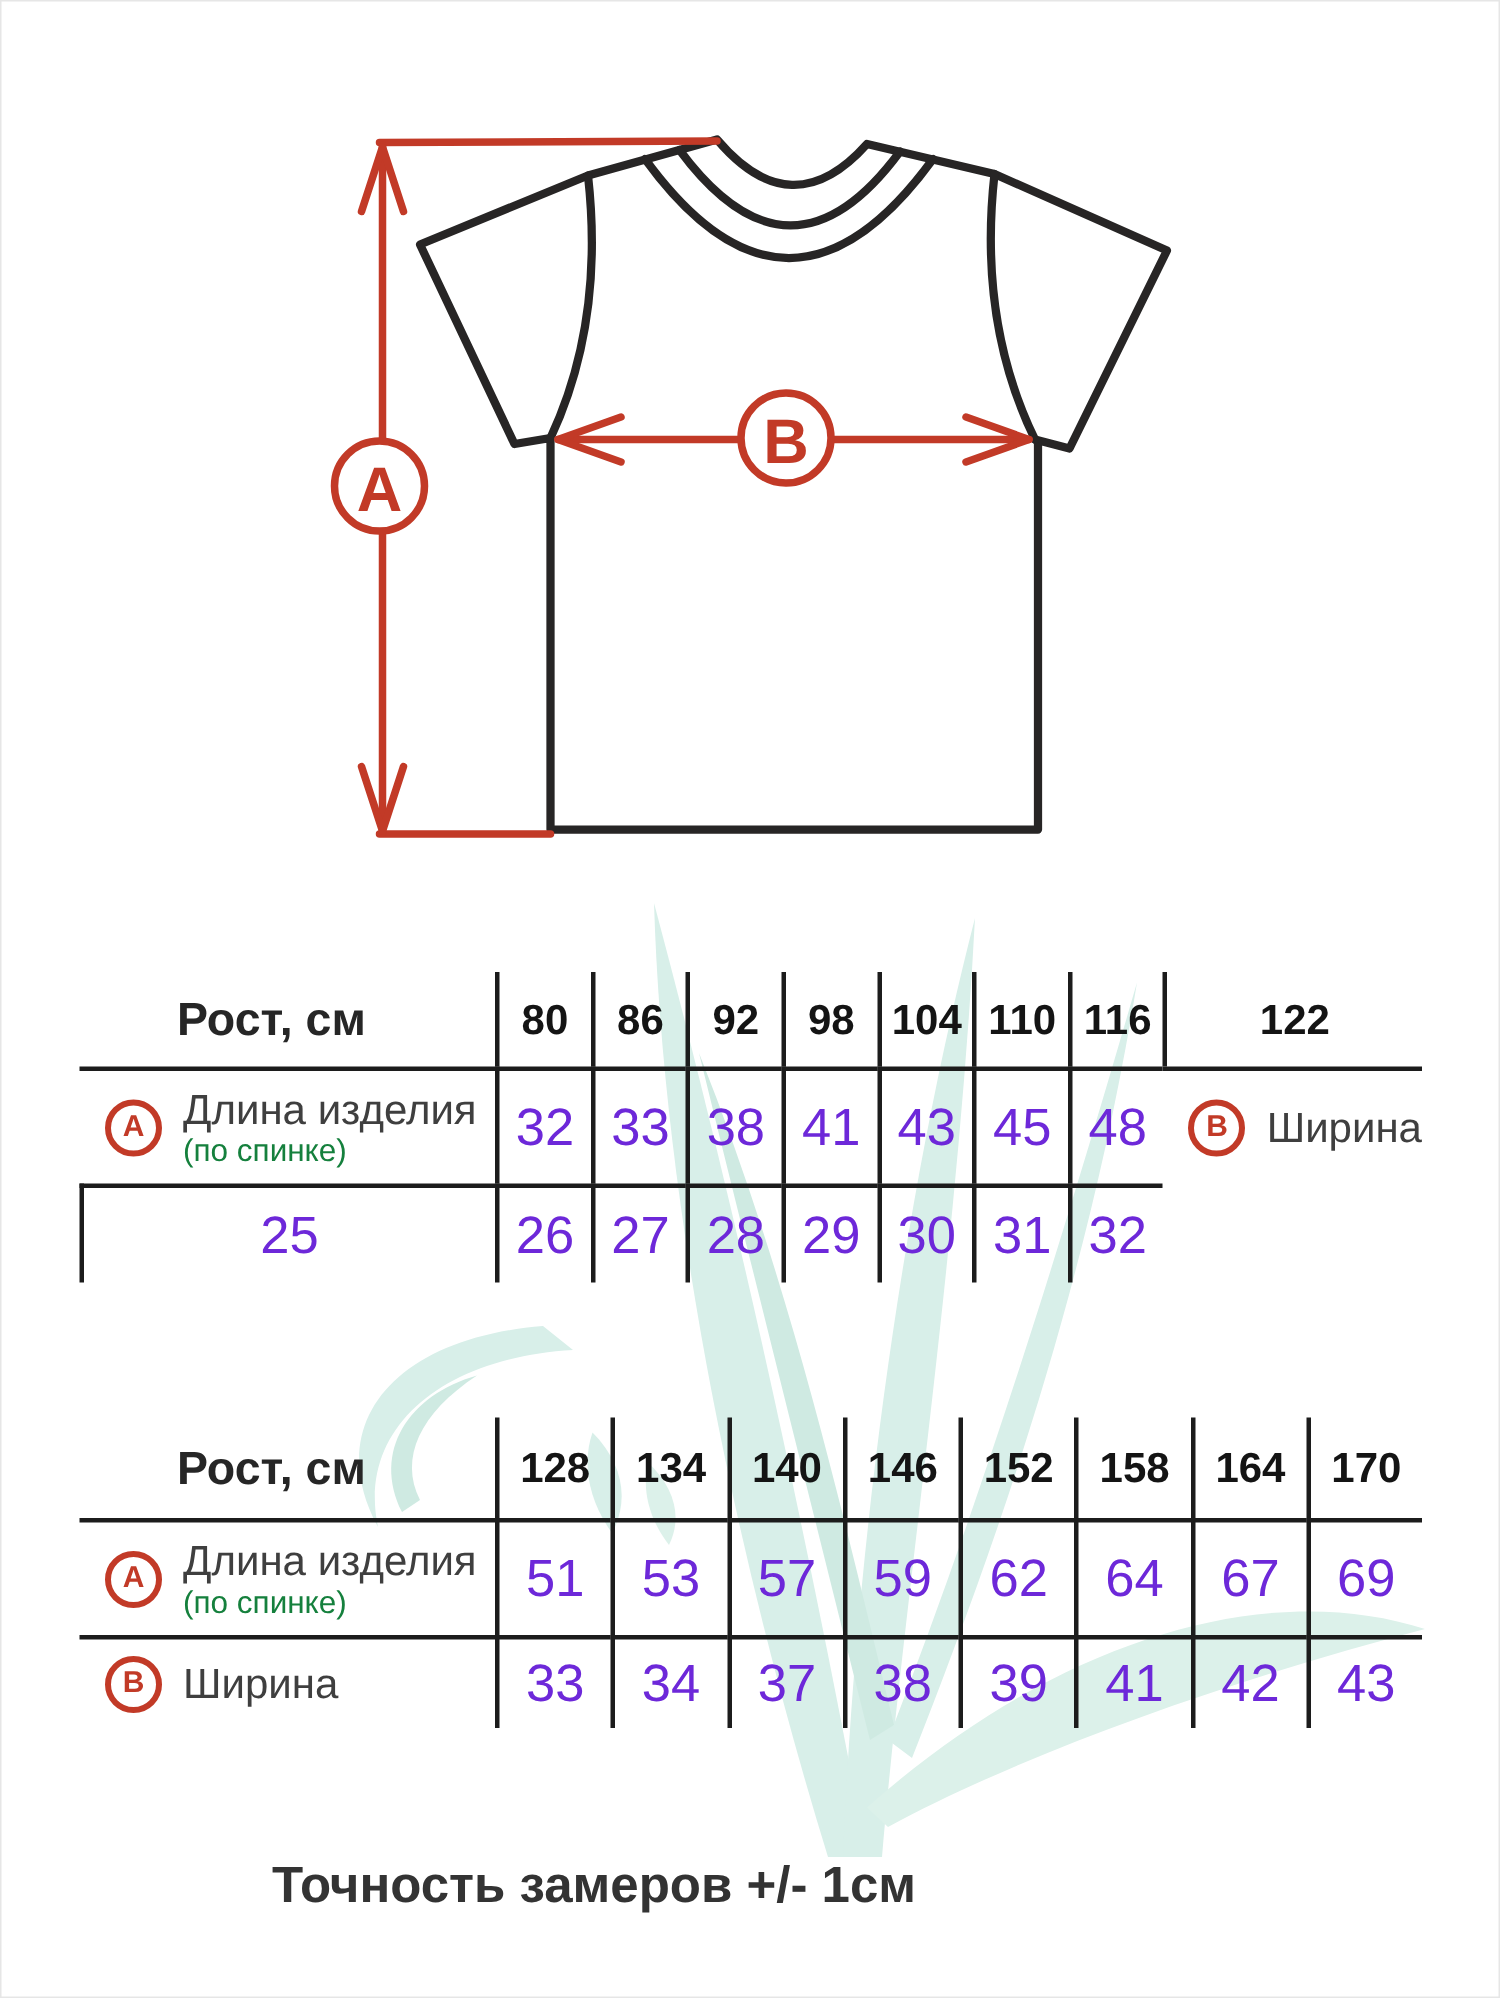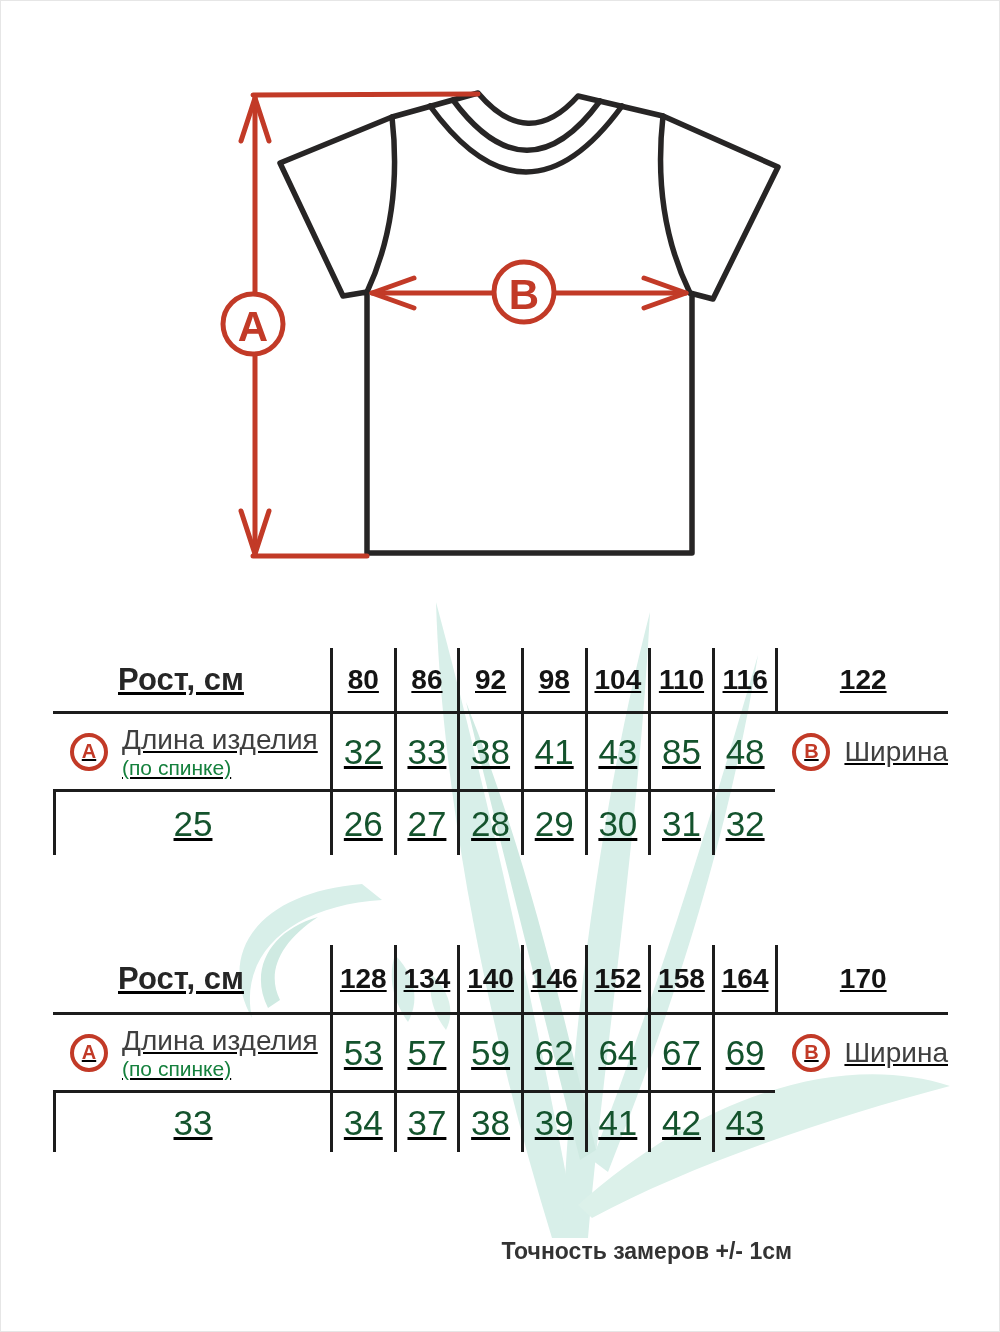--- a/index.html
+++ b/index.html
@@ -6,40 +6,39 @@
   .page{
     position:relative;width:1000px;height:1332px;background:#ffffff;overflow:hidden;
     font-family:"Liberation Sans", sans-serif;outline:1px solid #e6e6e6;outline-offset:-1px;
   }
   svg{display:block;}
   .watermark{position:absolute;left:0;top:0;z-index:0;}
   .diagram{position:absolute;left:0;top:0;z-index:2;}
   .size-table{
     position:absolute;left:53px;width:895px;display:grid;z-index:2;
     grid-template-columns:277px repeat(8,1fr);
-    text-decoration:underline;
   }
   .t1{top:648px;grid-template-rows:63px 78px 66px;}
   .t2{top:945px;grid-template-rows:67px 78px 62px;}
   .cell{display:flex;align-items:center;justify-content:center;}
   .hl{justify-content:flex-start;padding-left:65px;font-weight:bold;font-size:31px;color:#262626;}
   .hc{border-left:3px solid #1c1c1c;font-weight:bold;font-size:28px;color:#141414;}
   .rl{border-top:3px solid #1c1c1c;justify-content:flex-start;}
-  .vc{border-left:3px solid #1c1c1c;border-top:3px solid #1c1c1c;font-size:35px;color:#14532d;}
+  .vc{border-left:3px solid #1c1c1c;border-top:3px solid #1c1c1c;font-size:35px;color:#6d28d9;}
   .badge{
     flex:0 0 auto;width:30px;height:30px;margin-left:17px;margin-right:14px;
     border:4px solid #c23a27;border-radius:50%;display:flex;align-items:center;justify-content:center;
     color:#c23a27;font-weight:bold;font-size:20px;background:transparent;
   }
   .lblstack{display:flex;flex-direction:column;justify-content:space-between;}
   .lbl{font-size:28px;color:#3f3f3f;line-height:32px;}
   .sublbl{font-size:21px;color:#15803d;line-height:24px;}
   .footnote{
-    position:absolute;left:0;top:1238px;width:792px;text-align:right;z-index:2;
-    font-weight:bold;font-size:23px;color:#333333;
+    position:absolute;left:0;top:1238px;width:792px;text-align:center;z-index:2;
+    font-weight:bold;font-size:34px;color:#333333;
   }
 </style>
 </head>
 <body>
 
 <div class="page">
 
   <svg class="watermark" width="1000" height="1332" viewBox="0 0 1000 1332" aria-hidden="true">
     <g fill="#d8efe9">
       <path d="M552,1238 C488,1030 442,800 436,602 C497,830 543,1050 578,1238 Z"></path>
@@ -104,21 +103,21 @@
       <span class="lblstack">
         <span class="lbl">Длина изделия</span>
         <span class="sublbl">(по спинке)</span>
       </span>
     </div>
     <div class="cell vc">32</div>
     <div class="cell vc">33</div>
     <div class="cell vc">38</div>
     <div class="cell vc">41</div>
     <div class="cell vc">43</div>
-    <div class="cell vc">85</div>
+    <div class="cell vc">45</div>
     <div class="cell vc">48</div>
 
     <div class="cell rl">
       <span class="badge">B</span>
       <span class="lblstack">
         <span class="lbl">Ширина</span>
       </span>
     </div>
     <div class="cell vc">25</div>
     <div class="cell vc">26</div>
@@ -141,20 +140,21 @@
     <div class="cell hc">164</div>
     <div class="cell hc">170</div>
 
     <div class="cell rl">
       <span class="badge">A</span>
       <span class="lblstack">
         <span class="lbl">Длина изделия</span>
         <span class="sublbl">(по спинке)</span>
       </span>
     </div>
+    <div class="cell vc">51</div>
     <div class="cell vc">53</div>
     <div class="cell vc">57</div>
     <div class="cell vc">59</div>
     <div class="cell vc">62</div>
     <div class="cell vc">64</div>
     <div class="cell vc">67</div>
     <div class="cell vc">69</div>
 
     <div class="cell rl">
       <span class="badge">B</span>

